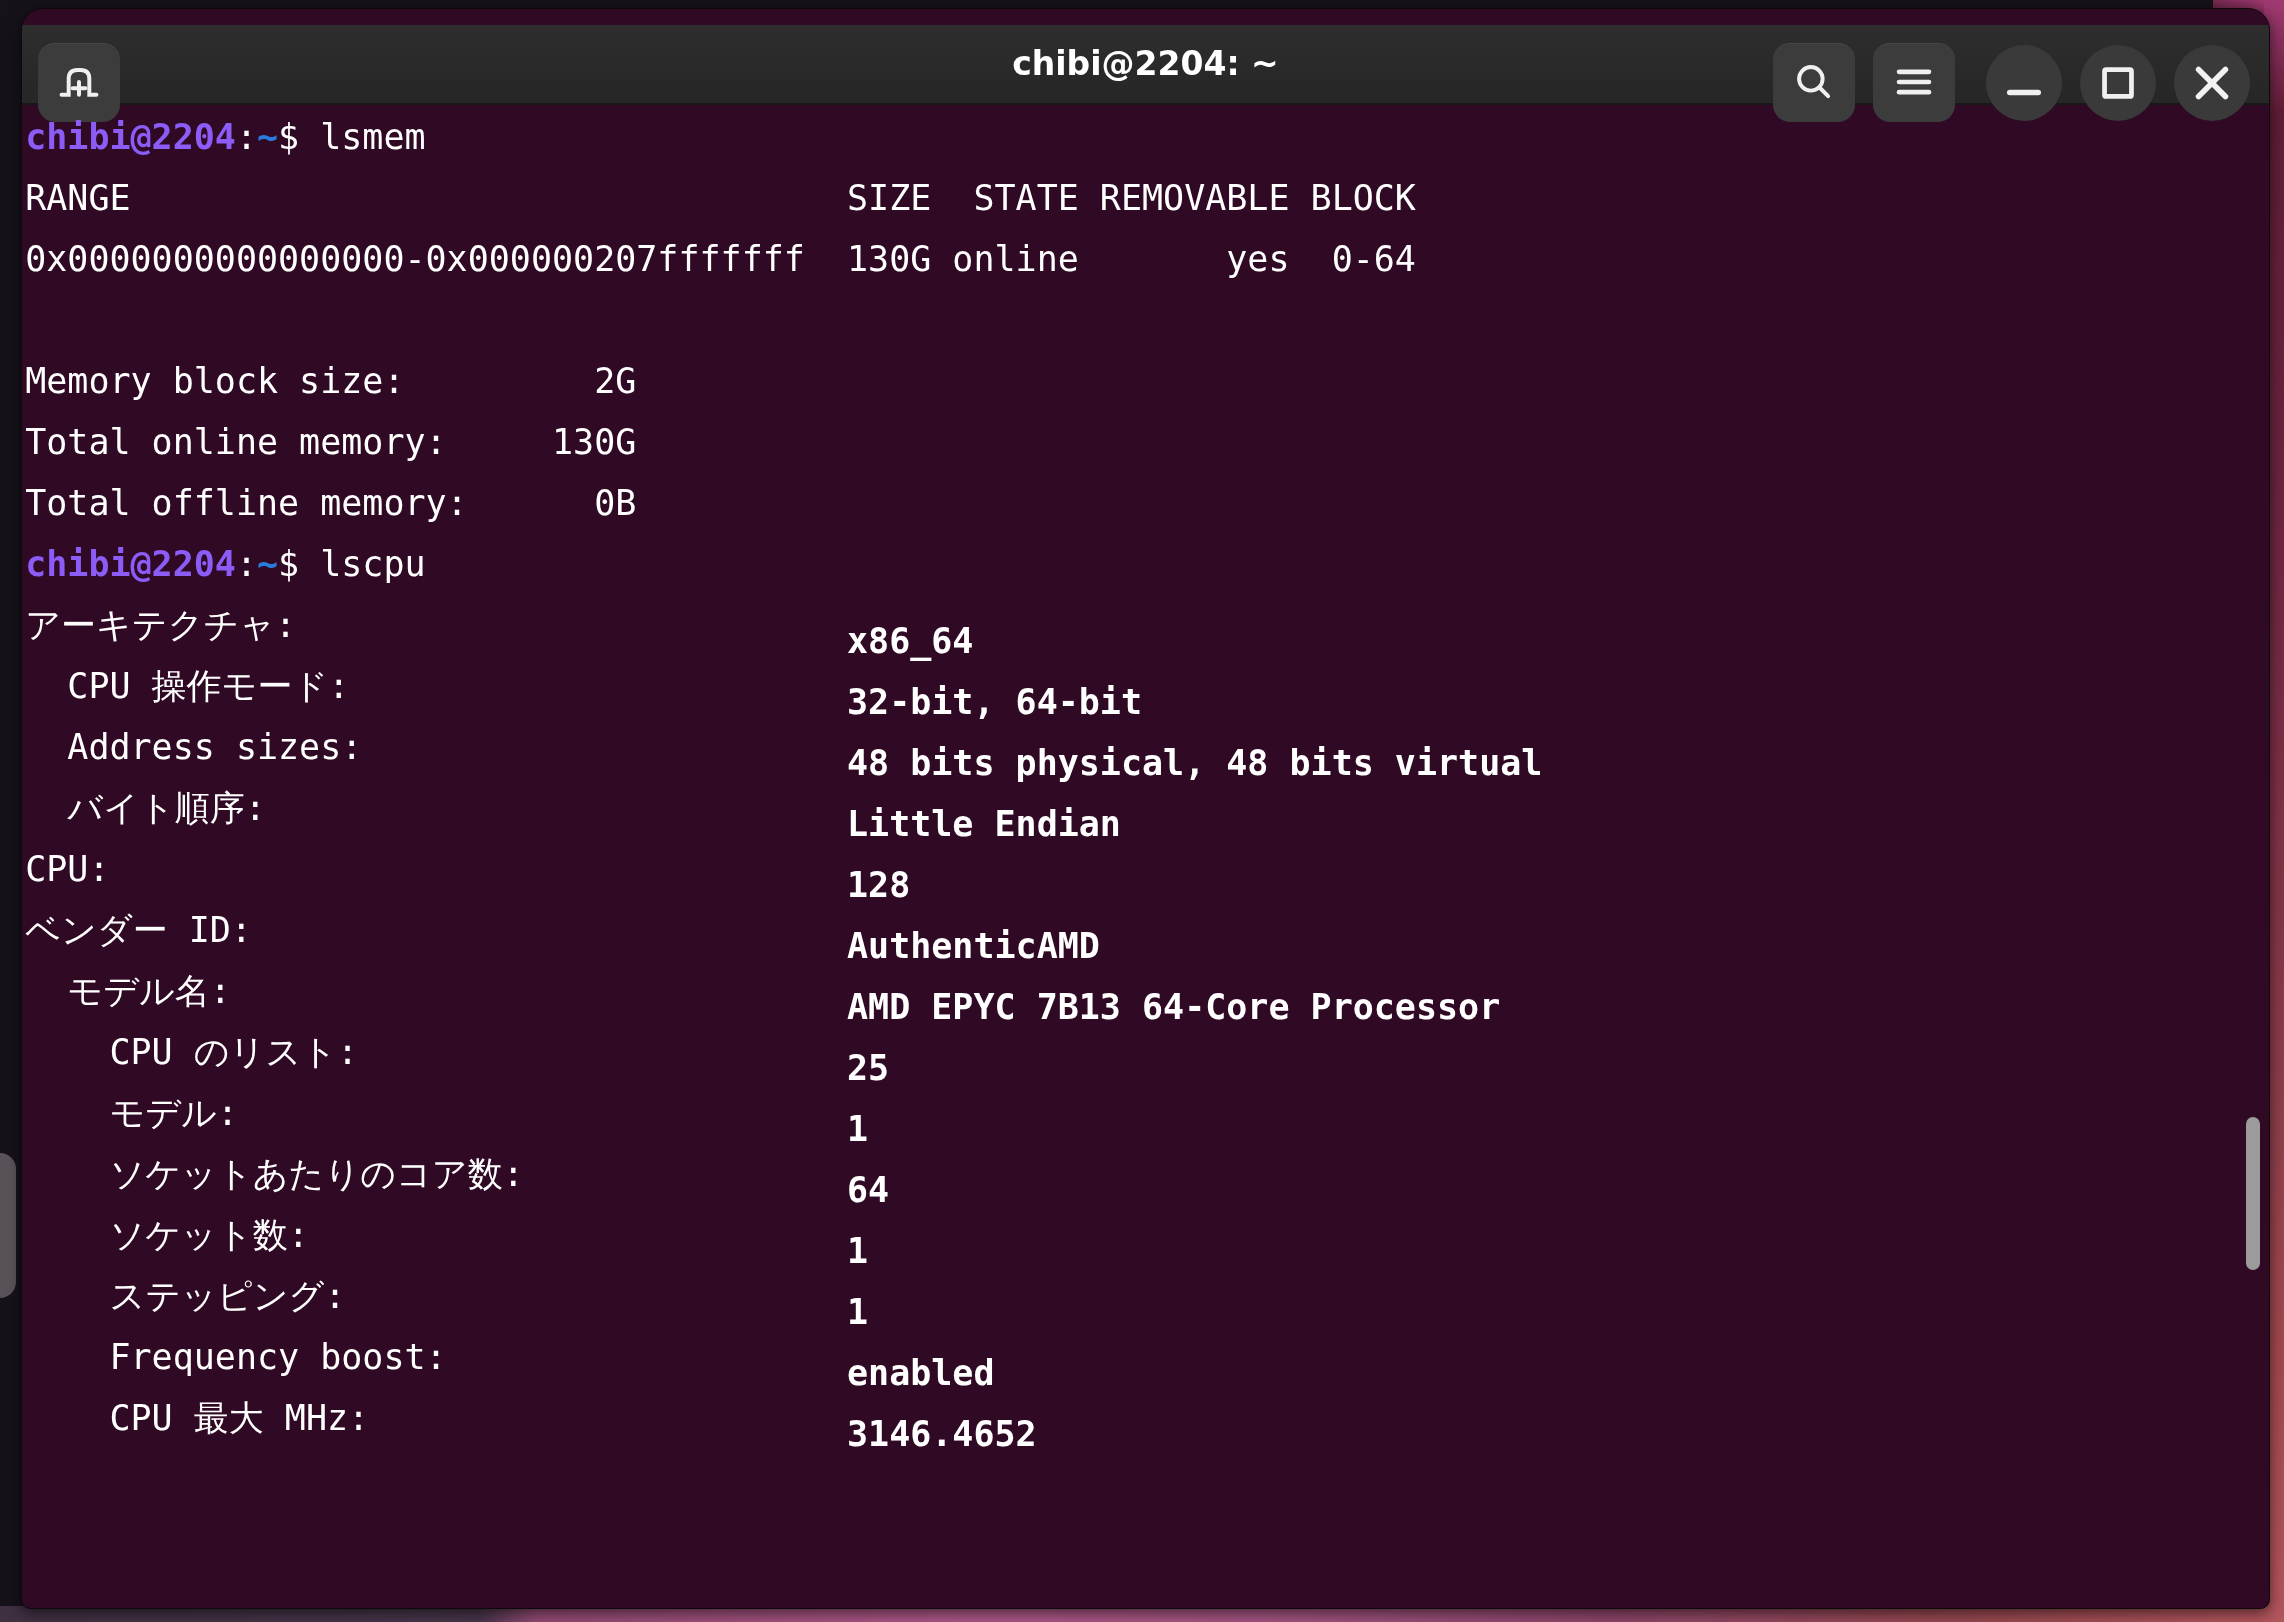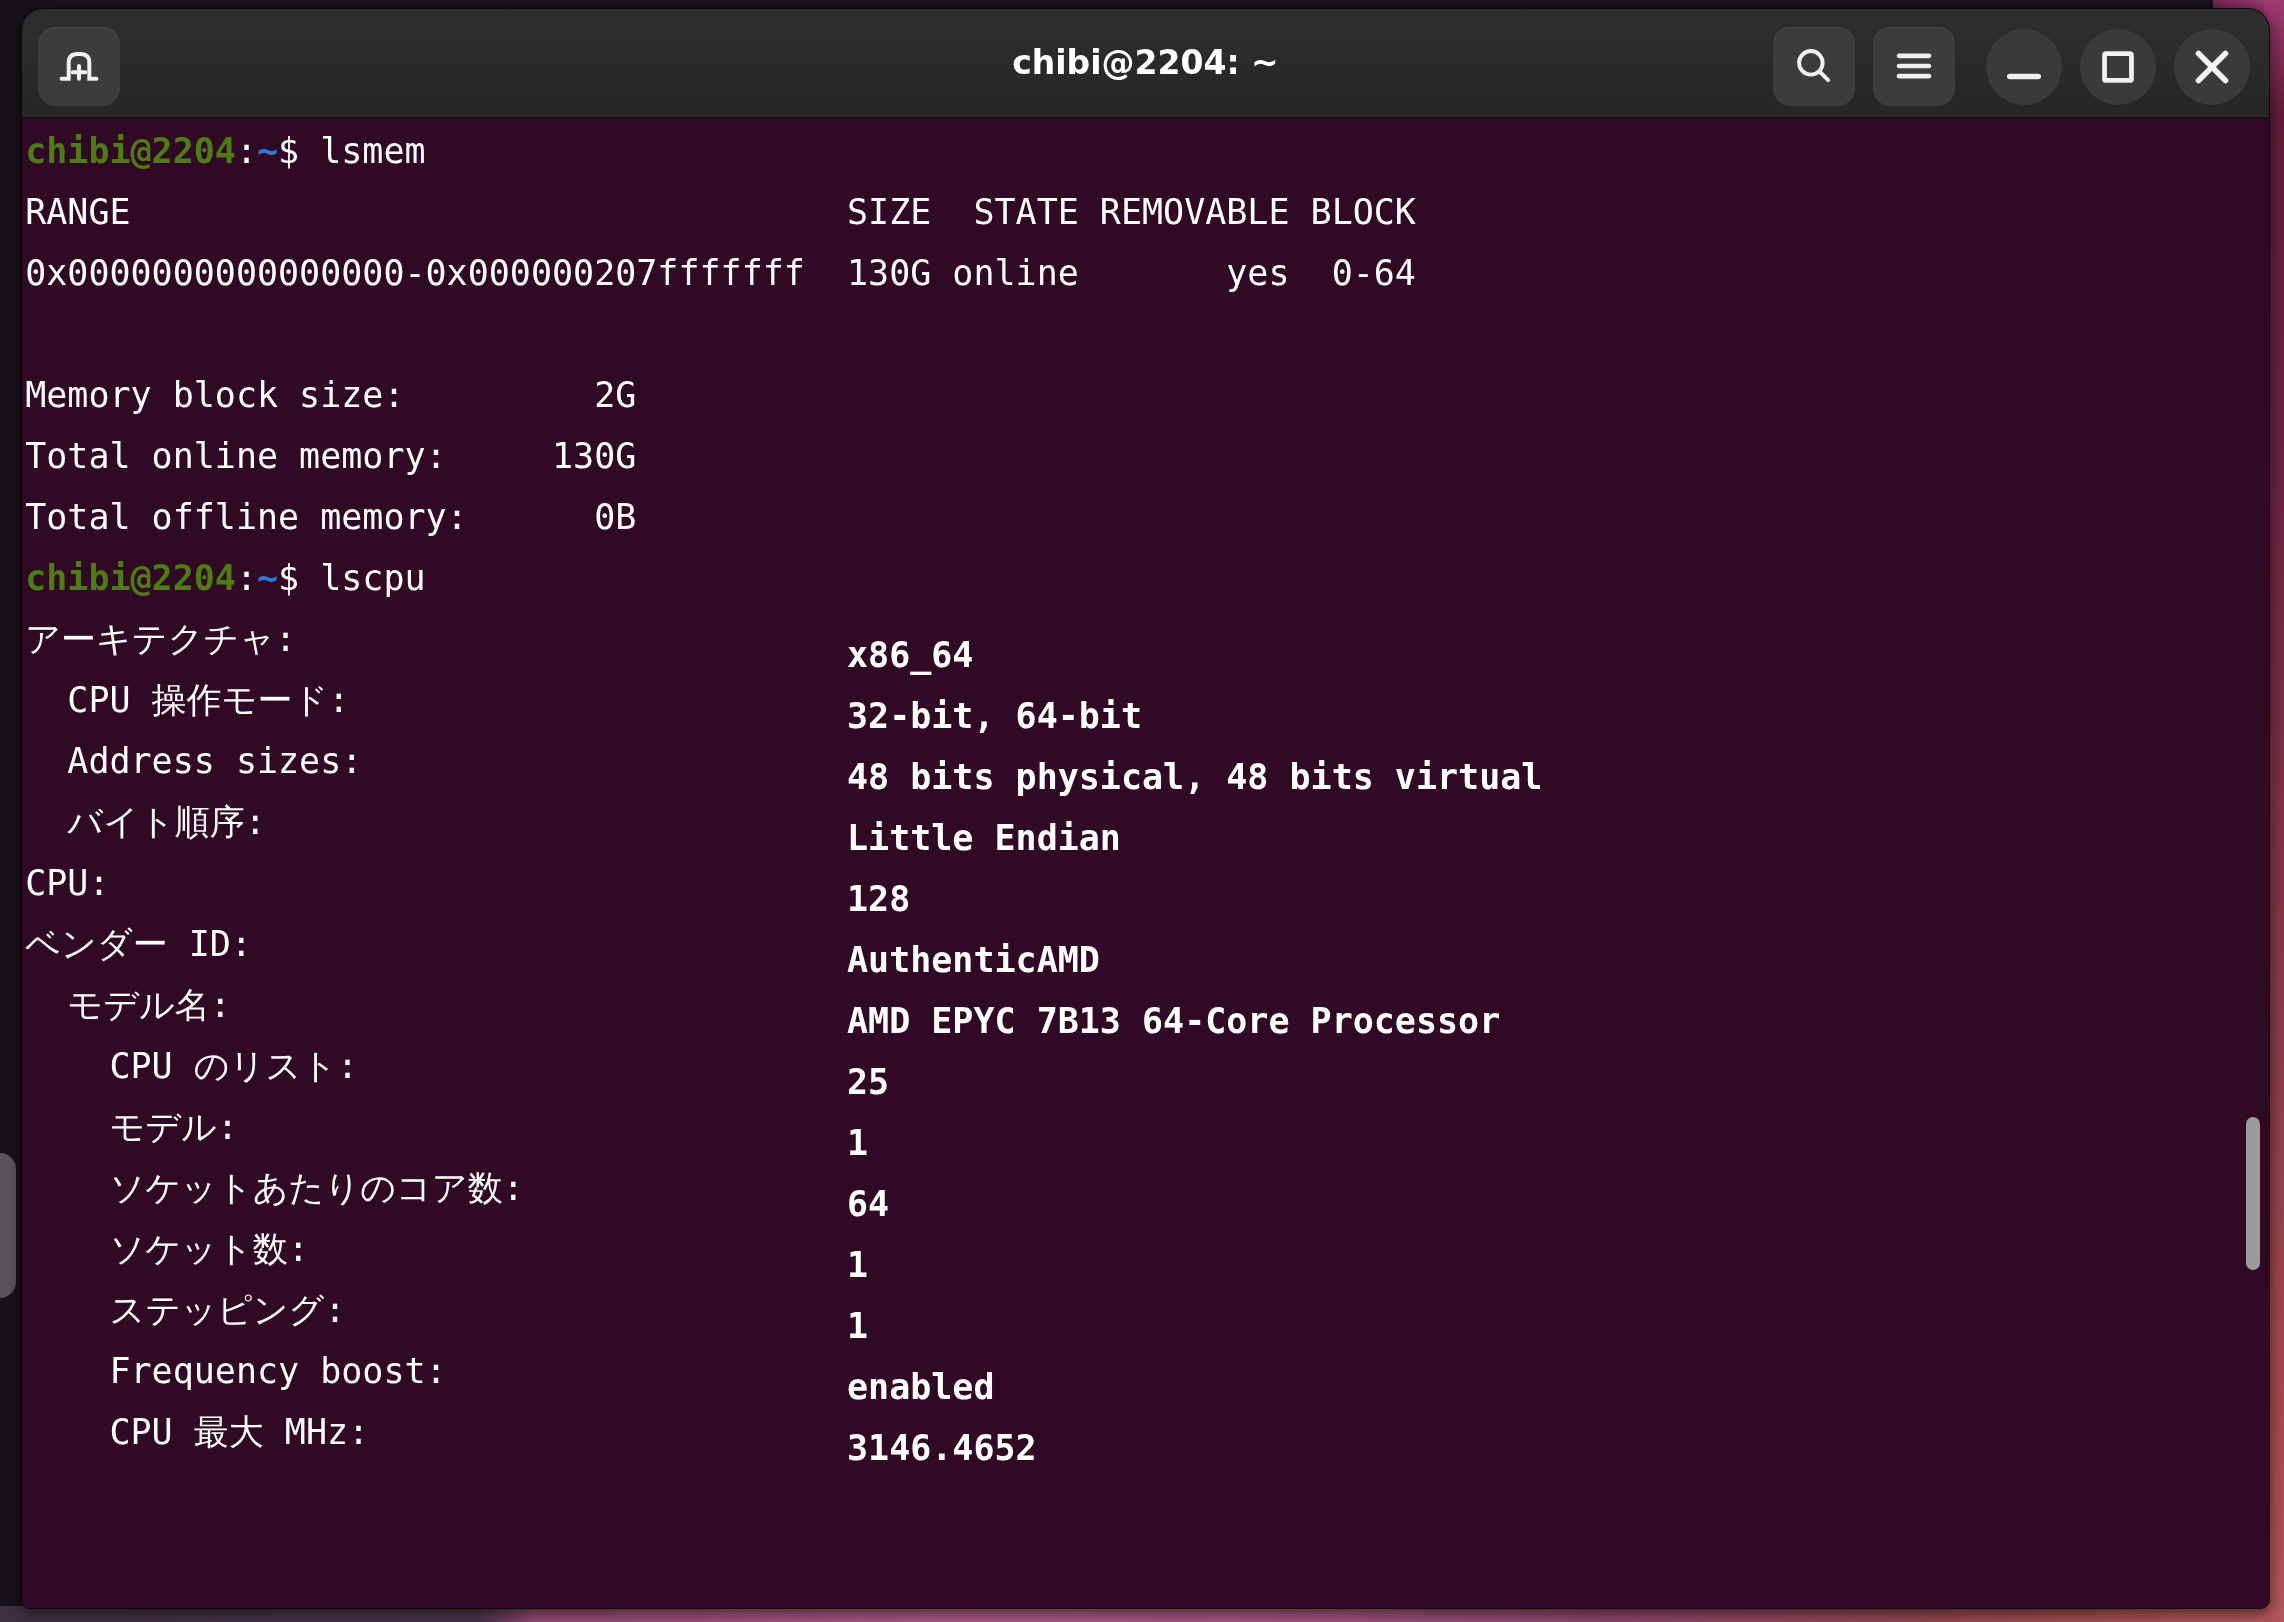--- a/index.html
+++ b/index.html
@@ -19,23 +19,23 @@
   .left-edge-handle { position:absolute; left:0; top:1153px; width:15.8px; height:145px;
       background:#595359; border-radius:0 17.3px 17.3px 0; }
 
   
   .window { position:absolute; left:21px; top:7.9px; width:2249px; height:1601px;
       background:#300a24; border:1.6px solid #0a0a0a;
       border-radius:22px 22px 9.5px 9.5px; overflow:hidden;
       box-shadow:0 3.2px 14px rgba(0,0,0,.55); }
 
   
-  .titlebar { position:relative; height:110px;
+  .titlebar { position:relative; height:80px;
       background:linear-gradient(180deg,#2e2e2e 0%,#272727 85%);
-      border-bottom:2.4px solid #171717; }
+      border-bottom:2.4px solid #171717;margin-top:16px; }
   .tb-title { position:absolute; inset:0; display:flex; align-items:center; justify-content:center;
       color:#ffffff; font-family:"DejaVu Sans","Liberation Sans",sans-serif;
       font-weight:bold; font-size:33px; }
   .tb-btn { position:absolute; top:18px; width:82px; height:79px; border-radius:17.3px;
       background:#3c3c3c; box-shadow:inset 0 0.8px 0 #4a4a4a;
       display:flex; align-items:center; justify-content:center; cursor:pointer; }
   .tb-circle { position:absolute; top:19.7px; width:76px; height:76px; border-radius:50%;
       background:#3a3a3a; display:flex; align-items:center; justify-content:center; cursor:pointer; }
   .btn-newtab { left:15.8px; }
   .btn-search { left:1751px; }
@@ -43,21 +43,21 @@
   .btn-min    { left:1964px; }
   .btn-max    { left:2058px; }
   .btn-close  { left:2152px; }
   .tb-btn svg, .tb-circle svg { display:block; }
 
   
   .content { position:relative; padding:2.4px 0 0 3.2px; color:#ffffff;
       font-size:35px; line-height:61px; }
   .row { position:relative; height:61px; white-space:pre; }
   .row .val { position:absolute; left:39ch; top:16px;font-weight:bold; }
-  .green { color:#4d7c0f; font-weight:bold; }
+  .green { color:#8b5cf6; font-weight:bold; }
   .blue  { color:#2a7bde; font-weight:bold; }
 
   
   .scroll-thumb { position:absolute; right:8.7px; top:1108px; width:14px; height:153px;
       background:#9b9b9b; border-radius:7.9px; cursor:pointer; }
 </style>
 </head>
 <body>
 
 <div class="desktop">

